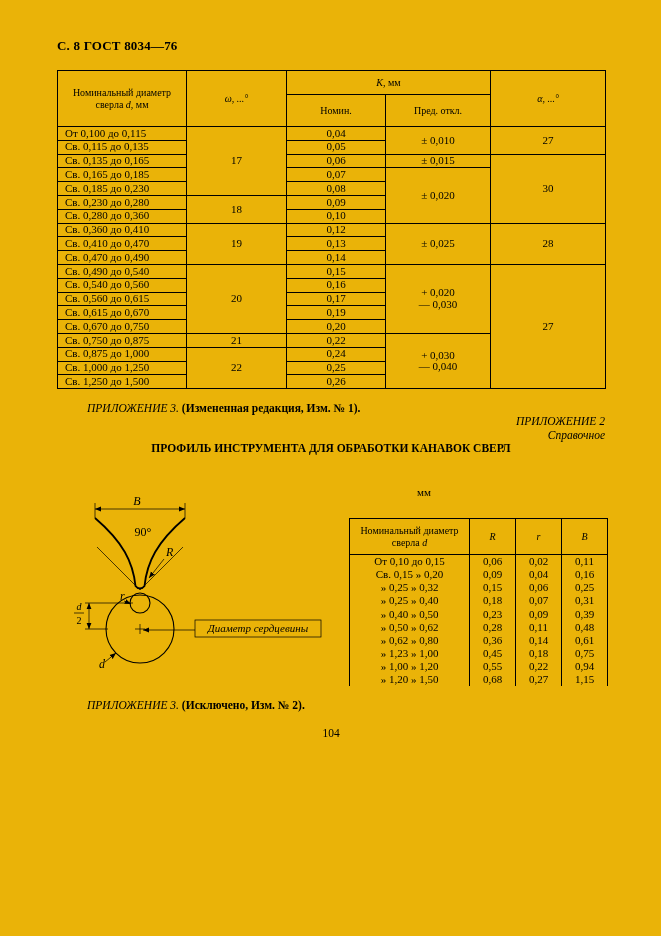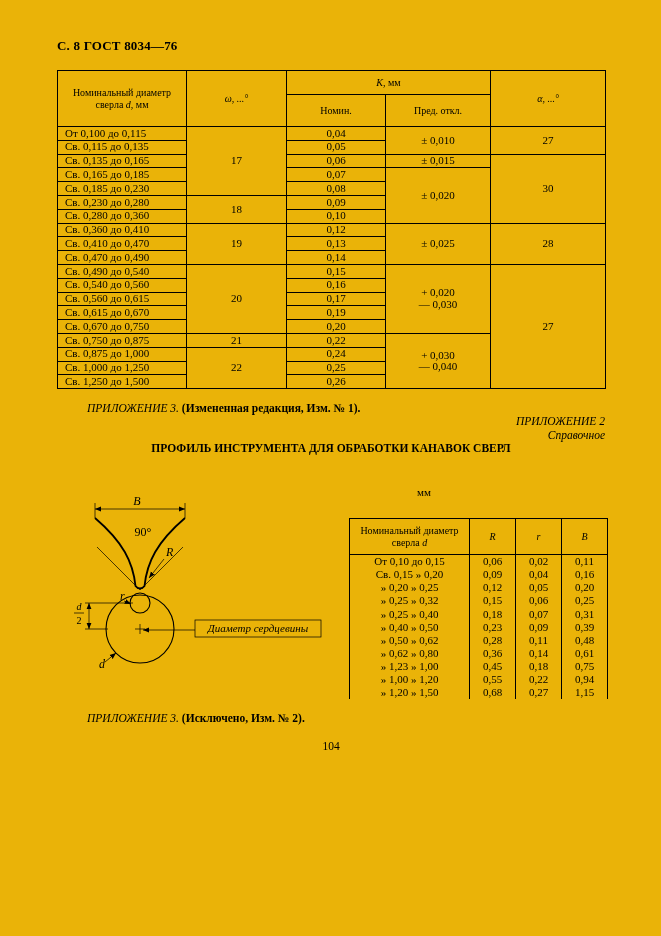--- a/index.html
+++ b/index.html
@@ -261,26 +261,20 @@
               <td>0,02</td>
               <td>0,11</td>
             </tr>
             <tr>
               <td>Св. 0,15 » 0,20</td>
               <td>0,09</td>
               <td>0,04</td>
               <td>0,16</td>
             </tr>
             <tr>
-              <td>» 0,20 » 0,25</td>
-              <td>0,12</td>
-              <td>0,05</td>
-              <td>0,20</td>
-            </tr>
-            <tr>
               <td>» 0,25 » 0,32</td>
               <td>0,15</td>
               <td>0,06</td>
               <td>0,25</td>
             </tr>
             <tr>
               <td>» 0,25 » 0,40</td>
               <td>0,18</td>
               <td>0,07</td>
               <td>0,31</td>

